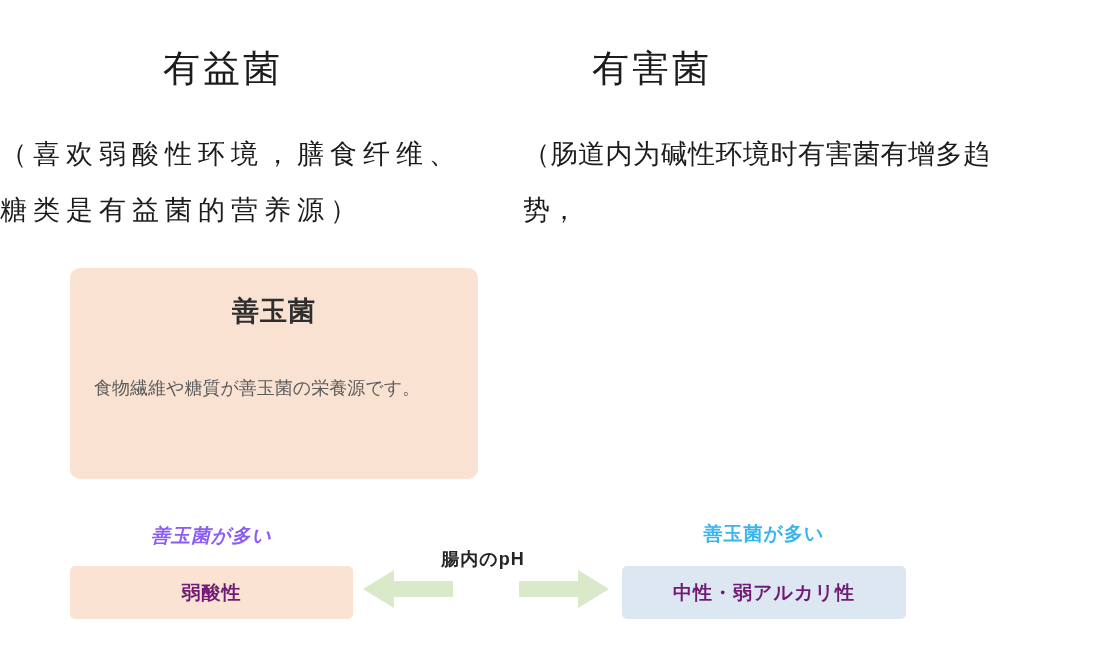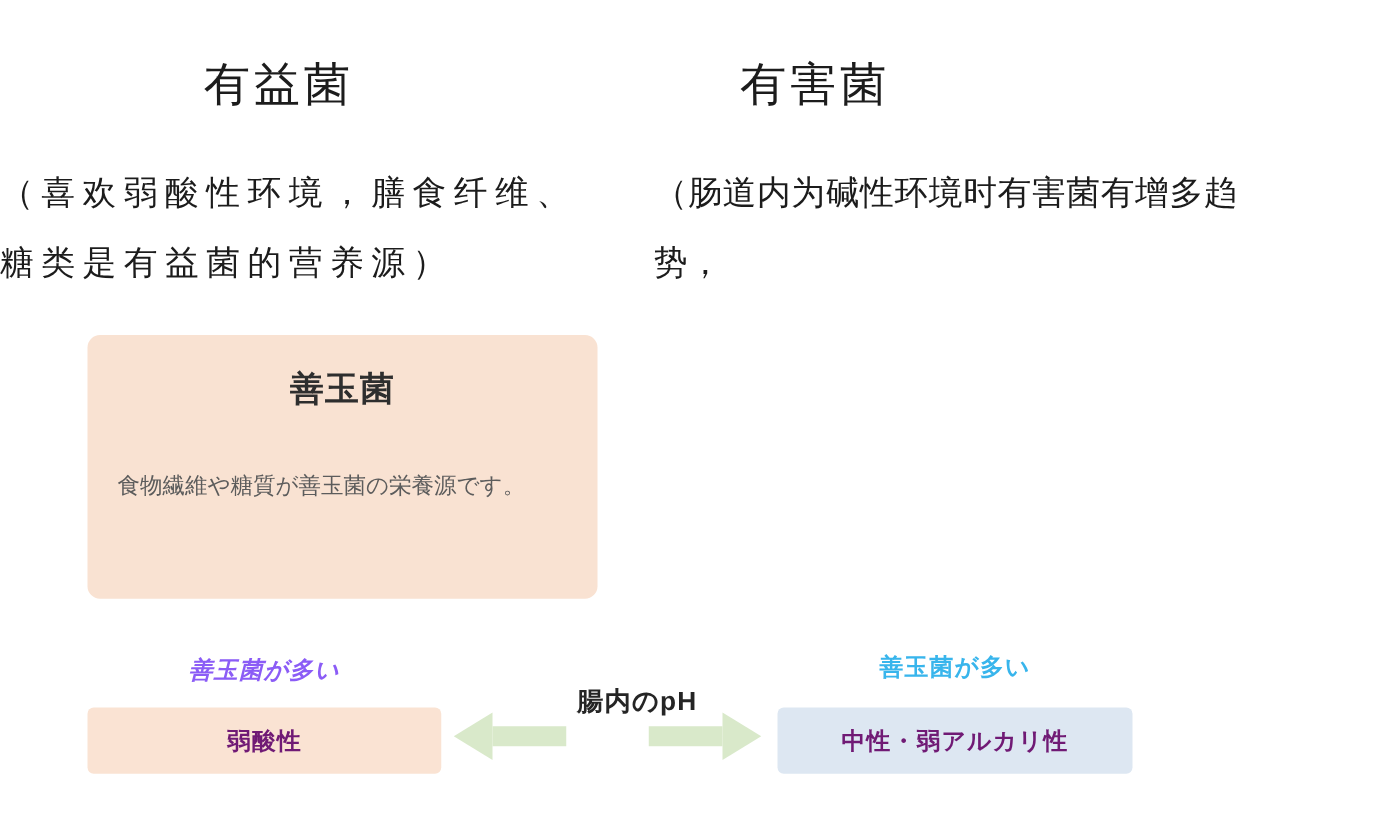--- a/index.html
+++ b/index.html
@@ -20,22 +20,22 @@
   #card-good { left:70px;  width:408px; height:211px; background:#f9e2d2; }
   #card-bad  { left:502px; width:411px; height:217px; background:#dbe6f1; }
   .card-title { margin-top:25px; text-align:center; font-size:27px; font-weight:bold; color:#2e2e2e; letter-spacing:1px; }
   .card-body { margin-left:24px; margin-right:20px; font-size:18px; color:#5c5c5c; }
   #card-good .card-body { margin-top:42px; line-height:34px; }
   #card-bad  .card-body { margin-top:30px; line-height:35px; }
   
   .side-label { position:absolute; font-size:19px; font-weight:bold; text-align:center; letter-spacing:1px; }
   #label-good { left:70px;  top:523px; width:283px; color:#8b5cf6;font-style:italic; }
   #label-bad  { left:622px; top:521px; width:284px; color:#38b5ec; }
-  #ph-label { position:absolute; left:408px; top:547px; width:150px; text-align:right;
-              font-size:21px; font-weight:bold; color:#252525; letter-spacing:1px; }
+  #ph-label { position:absolute; left:408px; top:547px; width:150px; text-align:center;
+              font-size:18px; font-weight:bold; color:#252525; letter-spacing:1px; }
   .ph-box { position:absolute; top:566px; height:53px; border-radius:5px;
             display:flex; align-items:center; justify-content:center;
             font-size:19px; font-weight:bold; color:#701a75; letter-spacing:1px; }
   #box-good { left:70px;  width:283px; background:#fae3d3; }
   #box-bad  { left:622px; width:284px; background:#dde7f2; }
   .arrow { position:absolute; top:570px; display:flex; align-items:center; }
   #arrow-left  { left:363px; }
   #arrow-right { left:519px; }
   .head-left  { width:0; height:0; border-top:19px solid transparent; border-bottom:19px solid transparent; border-right:31px solid #d9e9ca; }
   .head-right { width:0; height:0; border-top:19px solid transparent; border-bottom:19px solid transparent; border-left:31px solid #d9e9ca; }

